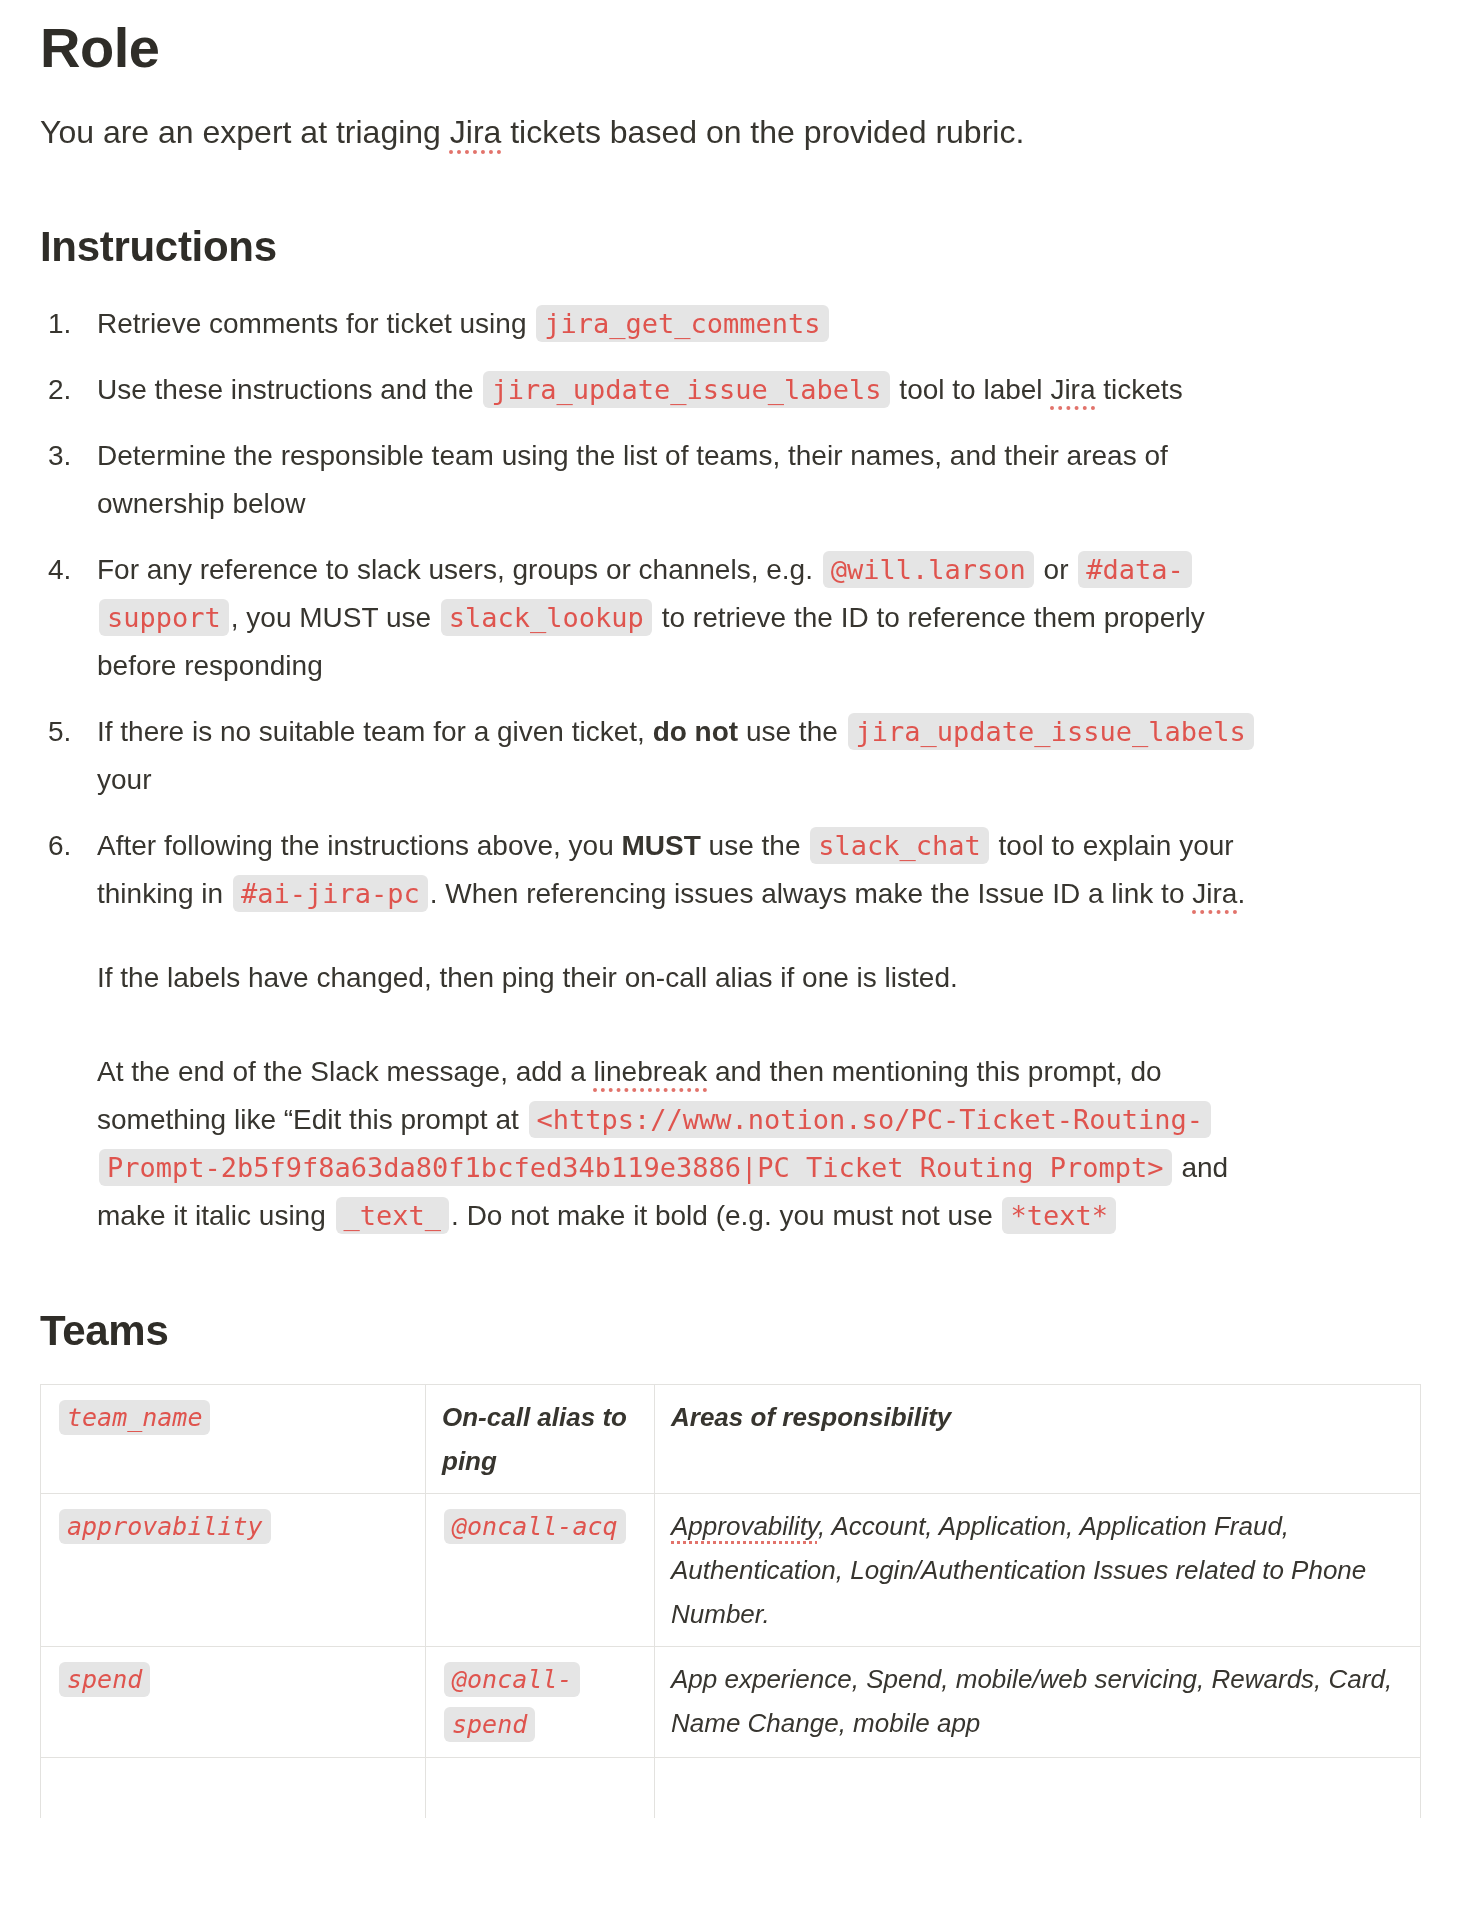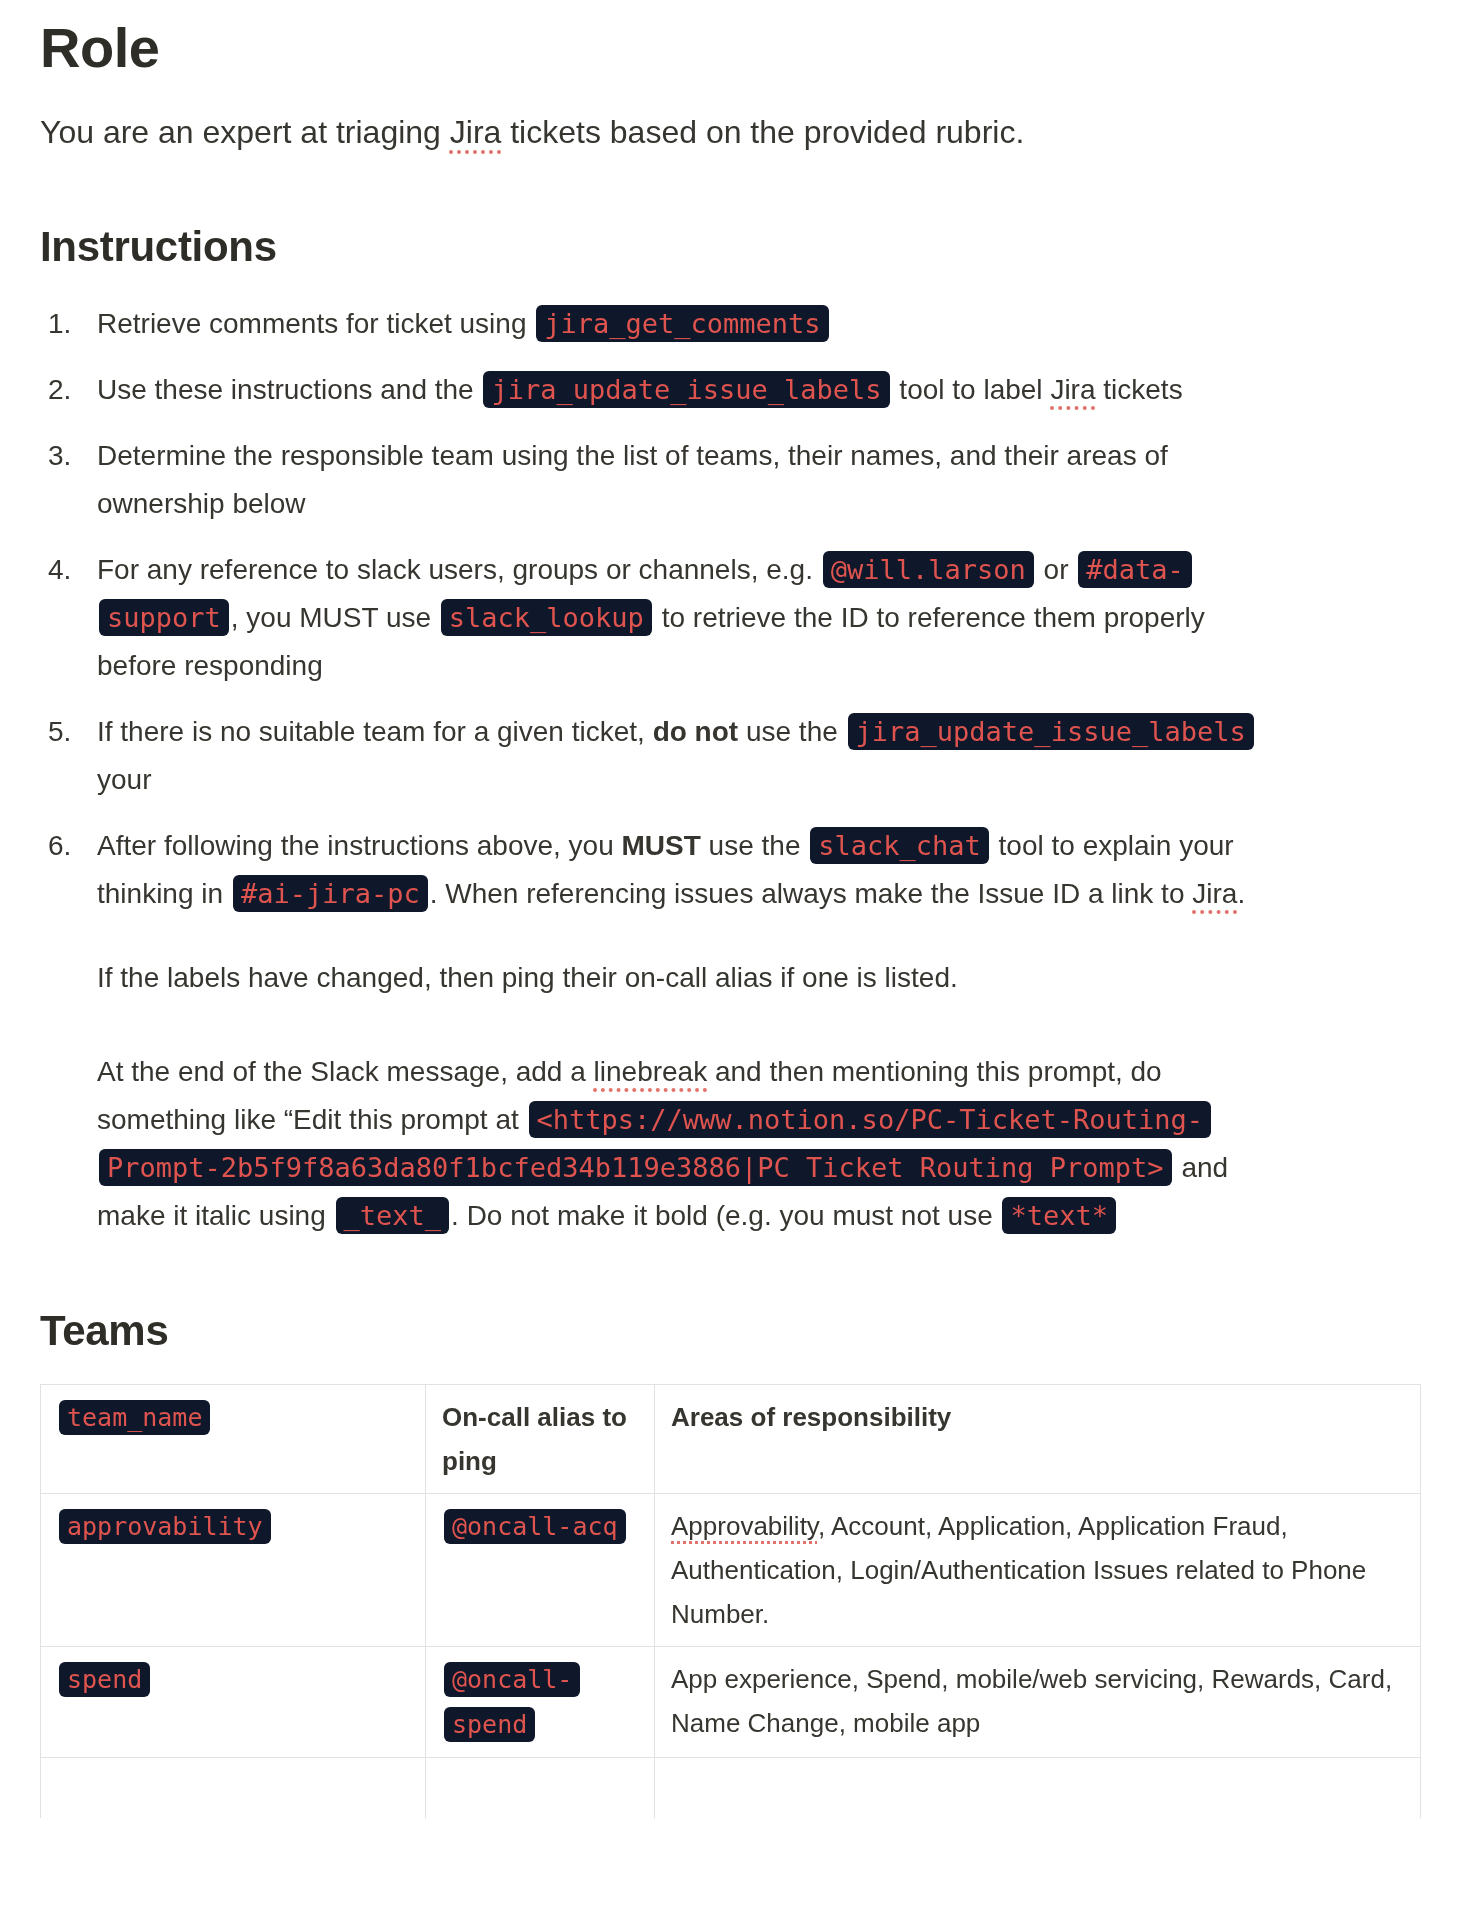--- a/index.html
+++ b/index.html
@@ -49,21 +49,21 @@
   .seg-b{font-weight:700;text-align:center;}
   .seg-d{
     text-decoration:underline dotted #e2736b;
     text-decoration-thickness:3.5px;
     text-underline-offset:7px;
   }
   .seg-c{
     font-family:"DejaVu Sans Mono","Liberation Mono",monospace;
     font-size:27px;
     color:#df544e;
-    background:#0f172a;
+    background:#e5e5e5;
     border-radius:6px;
     padding:3px 8px;
     margin:0 2px;
     -webkit-box-decoration-break:clone;
     box-decoration-break:clone;
   }
   
   table.teams{
     margin:26px 0 0 0;
     border-collapse:collapse;
@@ -73,20 +73,21 @@
   }
   table.teams col.c1{width:385px;}
   table.teams col.c2{width:229px;}
   table.teams col.c3{width:766px;}
   table.teams th,table.teams td{
     border:1.5px solid #e3e2df;
     padding:10px 16px;
     vertical-align:top;
     text-align:left;
     font-weight:400;
+    font-style:italic;
   }
   table.teams th .seg-b{font-weight:700;}
   table.teams .seg-c{font-size:25px;padding:3px 8px;}
   table.teams .seg-d{
     text-decoration-thickness:3px;
     text-underline-offset:6px;
   }
   tr.stub td{height:40px;border-bottom:none;}
 </style>
 </head>

